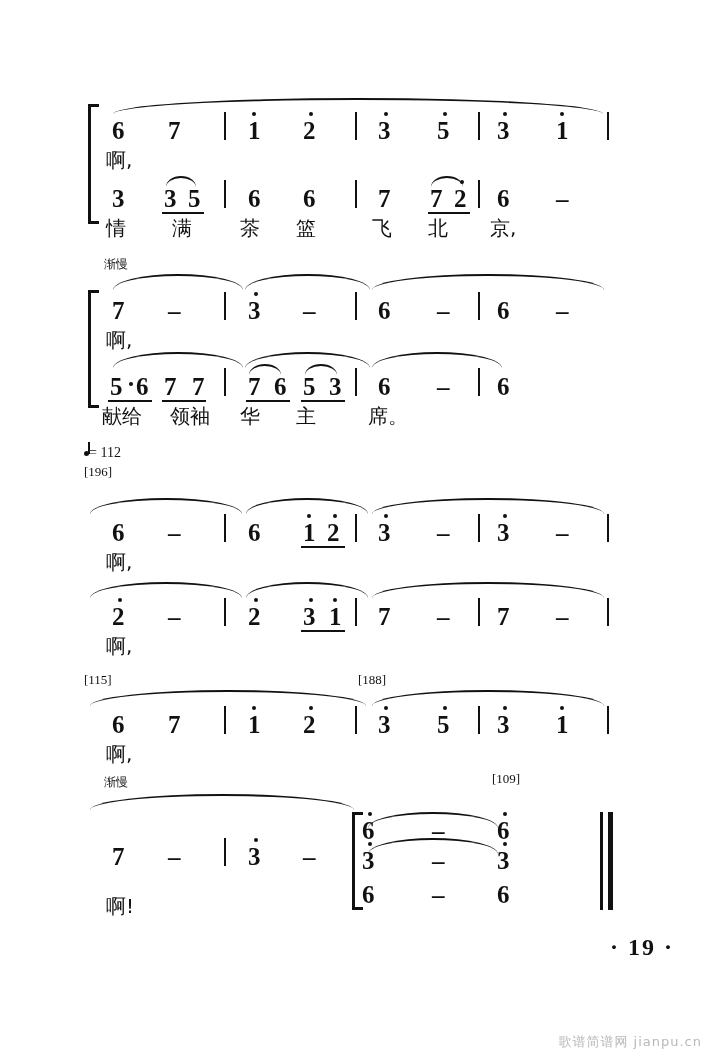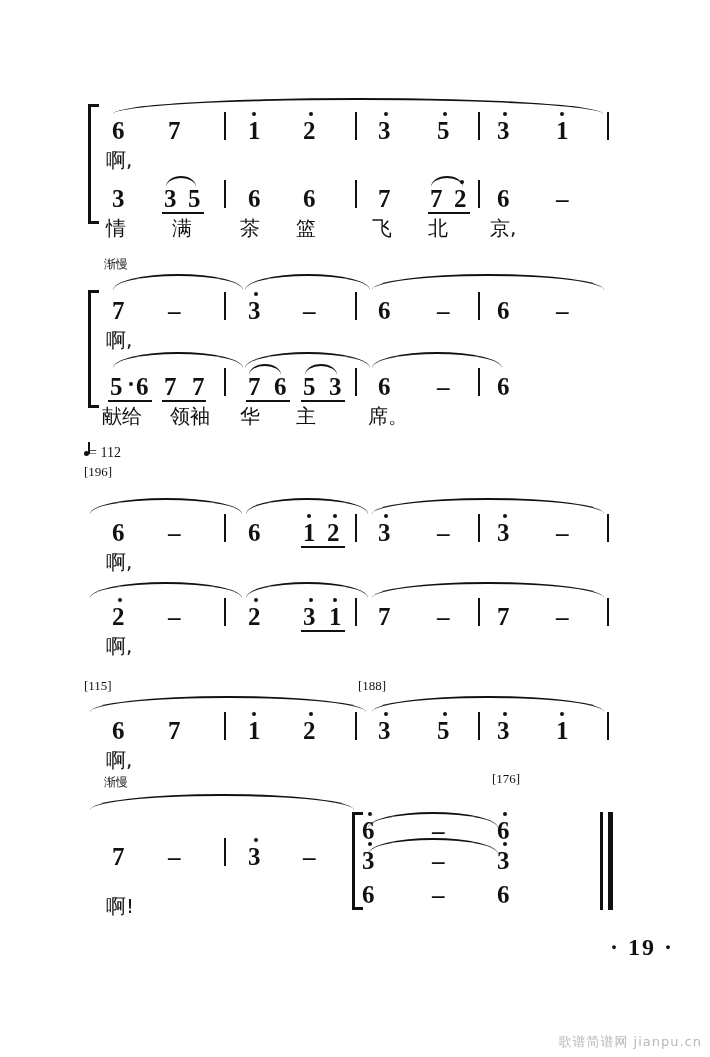--- a/index.html
+++ b/index.html
@@ -263,21 +263,21 @@
     <span class="num sys" style="left:378px;top:604px;">7</span>
     <span class="dash sys" style="left:437px;top:604px;">–</span>
     <div class="barline" style="left:478px;top:598px;height:28px;"></div>
     <span class="num sys" style="left:497px;top:604px;">7</span>
     <span class="dash sys" style="left:556px;top:604px;">–</span>
     <div class="barline" style="left:607px;top:598px;height:28px;"></div>
 
     <span class="lyr sys" style="left:106px;top:636px;">啊,</span>
   </div>
 
-  <div class="sys" style="left:0;top:0;width:710px;height:800px;margin-top:6px;">
+  <div class="sys" style="left:0;top:0;width:710px;height:800px;">
 
     <span class="bracketed sys" style="left:84px;top:673px;">[115]</span>
     <span class="bracketed sys" style="left:358px;top:673px;">[188]</span>
 
     <div class="slur" style="left:90px;top:690px;width:276px;"></div>
     <div class="slur" style="left:372px;top:690px;width:232px;"></div>
 
     <span class="num sys" style="left:112px;top:712px;">6</span>
     <span class="num sys" style="left:168px;top:712px;">7</span>
     <div class="barline" style="left:224px;top:706px;height:28px;"></div>
@@ -296,21 +296,21 @@
     <span class="num sys" style="left:556px;top:712px;">1</span>
     <div class="odot" style="left:560px;top:706px;"></div>
     <div class="barline" style="left:607px;top:706px;height:28px;"></div>
 
     <span class="lyr sys" style="left:106px;top:744px;">啊,</span>
   </div>
 
   <div class="sys" style="left:0;top:0;width:710px;height:960px;">
 
     <span class="tiny sys" style="left:104px;top:776px;">渐慢</span>
-    <span class="bracketed sys" style="left:492px;top:772px;">[176]</span>
+    <span class="bracketed sys" style="left:492px;top:772px;">[109]</span>
 
     <div class="slur" style="left:90px;top:794px;width:264px;"></div>
 
     <span class="num sys" style="left:112px;top:844px;">7</span>
     <span class="dash sys" style="left:168px;top:844px;">–</span>
     <div class="barline" style="left:224px;top:838px;height:28px;"></div>
     <span class="num sys" style="left:248px;top:844px;">3</span>
     <div class="odot" style="left:254px;top:838px;"></div>
     <span class="dash sys" style="left:303px;top:844px;">–</span>
 

